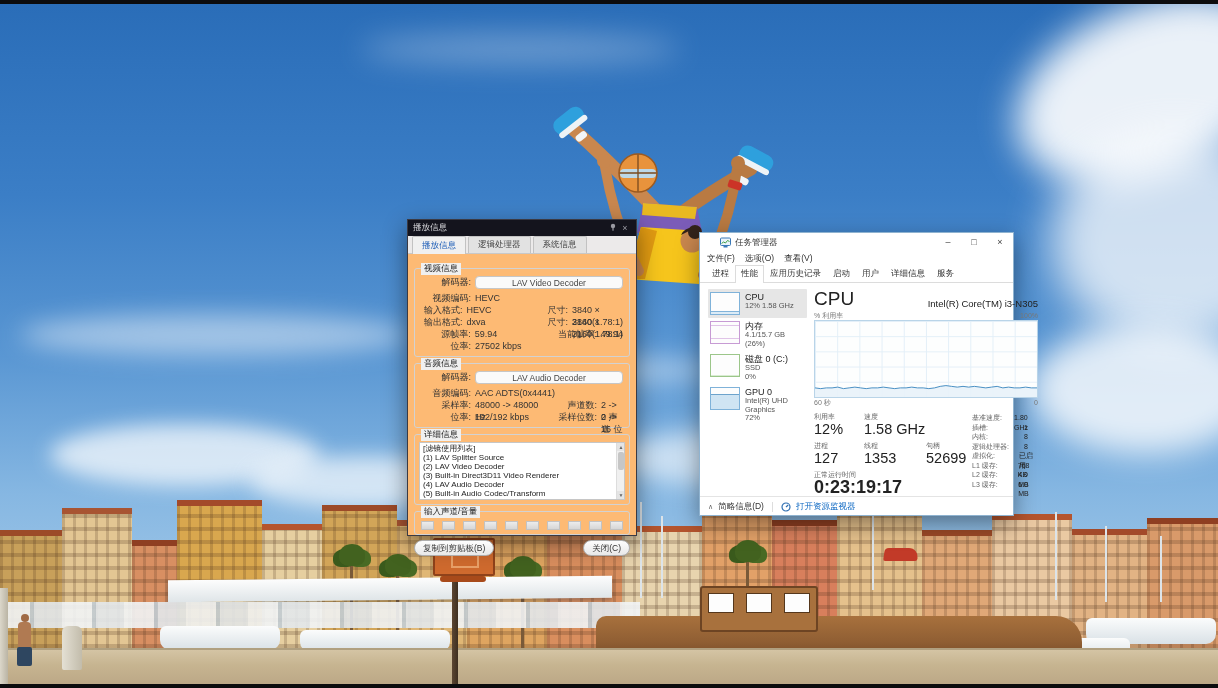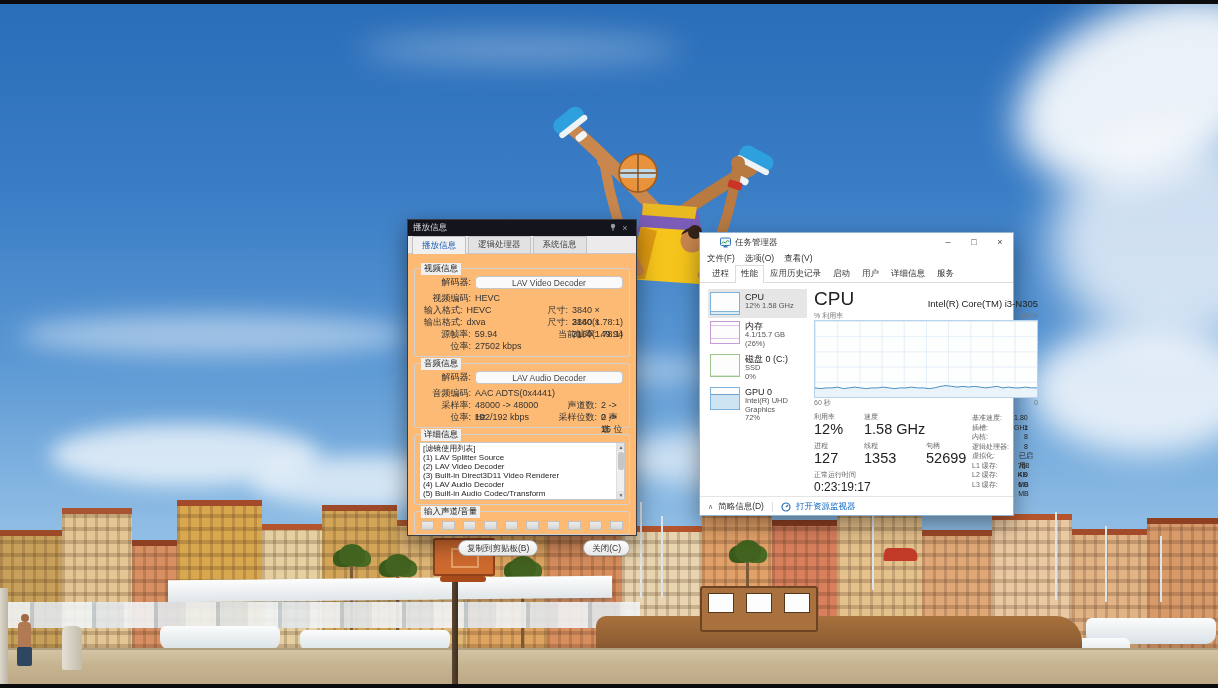--- a/index.html
+++ b/index.html
@@ -71,21 +71,21 @@
   .pp-v2{flex:1;}
   #pp-detail-list{height:58px;background:#fff;border:1px solid #c6c6c6;overflow:hidden;position:relative;padding:1px 10px 1px 3px;}
   .pp-detail-line{font-size:8px;line-height:8px;height:8px;margin:1px 0;white-space:nowrap;color:#222;}
   #pp-scrollbar{position:absolute;right:0;top:0;bottom:0;width:8px;background:#f0f0f0;border-left:1px solid #ddd;}
   #pp-scrollbar .arr{position:absolute;left:0;width:8px;height:8px;font-size:5px;line-height:8px;text-align:center;color:#666;background:#e4e4e4;}
   #pp-scrollbar .thumb{position:absolute;left:1px;top:9px;width:6px;height:18px;background:#c6c6c6;border-radius:2px;}
   #pp-meters{display:flex;justify-content:space-between;padding:2px 2px 1px 2px;}
   .meter-cell{width:13px;height:9px;background:linear-gradient(180deg,#ececec,#d6d6d6);border:1px solid #c2c2c2;}
   #pp-buttons{display:flex;justify-content:space-between;margin-top:5px;}
   .pp-btn{height:16px;border:1px solid #aeaeae;background:linear-gradient(180deg,#fdfdfd,#e8e8e8);
-    border-radius:8px;font-size:8.5px;color:#333;padding:0 8px;line-height:14px;margin-left:44px;}
+    border-radius:8px;font-size:8.5px;color:#333;padding:0 8px;line-height:14px;}
 
   
   #tm-window{position:absolute;left:699px;top:232px;width:315px;height:284px;z-index:21;background:#fff;
     border:1px solid #8fb3d0;box-shadow:0 8px 22px rgba(0,0,0,.4);font-size:8.5px;color:#333;}
   #tm-titlebar{height:19px;display:flex;align-items:center;padding:0 0 0 20px;}
   #tm-title{flex:1;font-size:8.5px;color:#333;margin-left:4px;}
   .tm-ctl{width:26px;height:19px;text-align:center;line-height:19px;font-size:9px;color:#444;}
   #tm-menubar{height:14px;display:flex;gap:10px;padding:0 7px;align-items:center;}
   .tm-menu{font-size:8.5px;color:#333;}
   #tm-tabbar{height:17px;display:flex;align-items:flex-end;padding:0 6px;border-bottom:1px solid #dcdcdc;}
@@ -469,21 +469,21 @@
             </div>
             <div class="stat-grid">
               <span class="stat-lbl">进程</span>
               <span class="stat-lbl">线程</span>
               <span class="stat-lbl">句柄</span>
               <span class="stat-val">127</span>
               <span class="stat-val">1353</span>
               <span class="stat-val">52699</span>
             </div>
             <div class="stat-lbl">正常运行时间</div>
-            <div class="stat-val" style="font-size:12px;">0:23:19:17</div>
+            <div class="stat-val" style="font-size:18px;font-weight:bold;">0:23:19:17</div>
           </div>
           <div id="tm-specs">
             <div class="spec-row">
                 <span class="spec-lbl">基准速度:</span>
                 <span class="spec-val">1.80 GHz</span>
               </div>
             <div class="spec-row">
                 <span class="spec-lbl">插槽:</span>
                 <span class="spec-val">1</span>
               </div>

